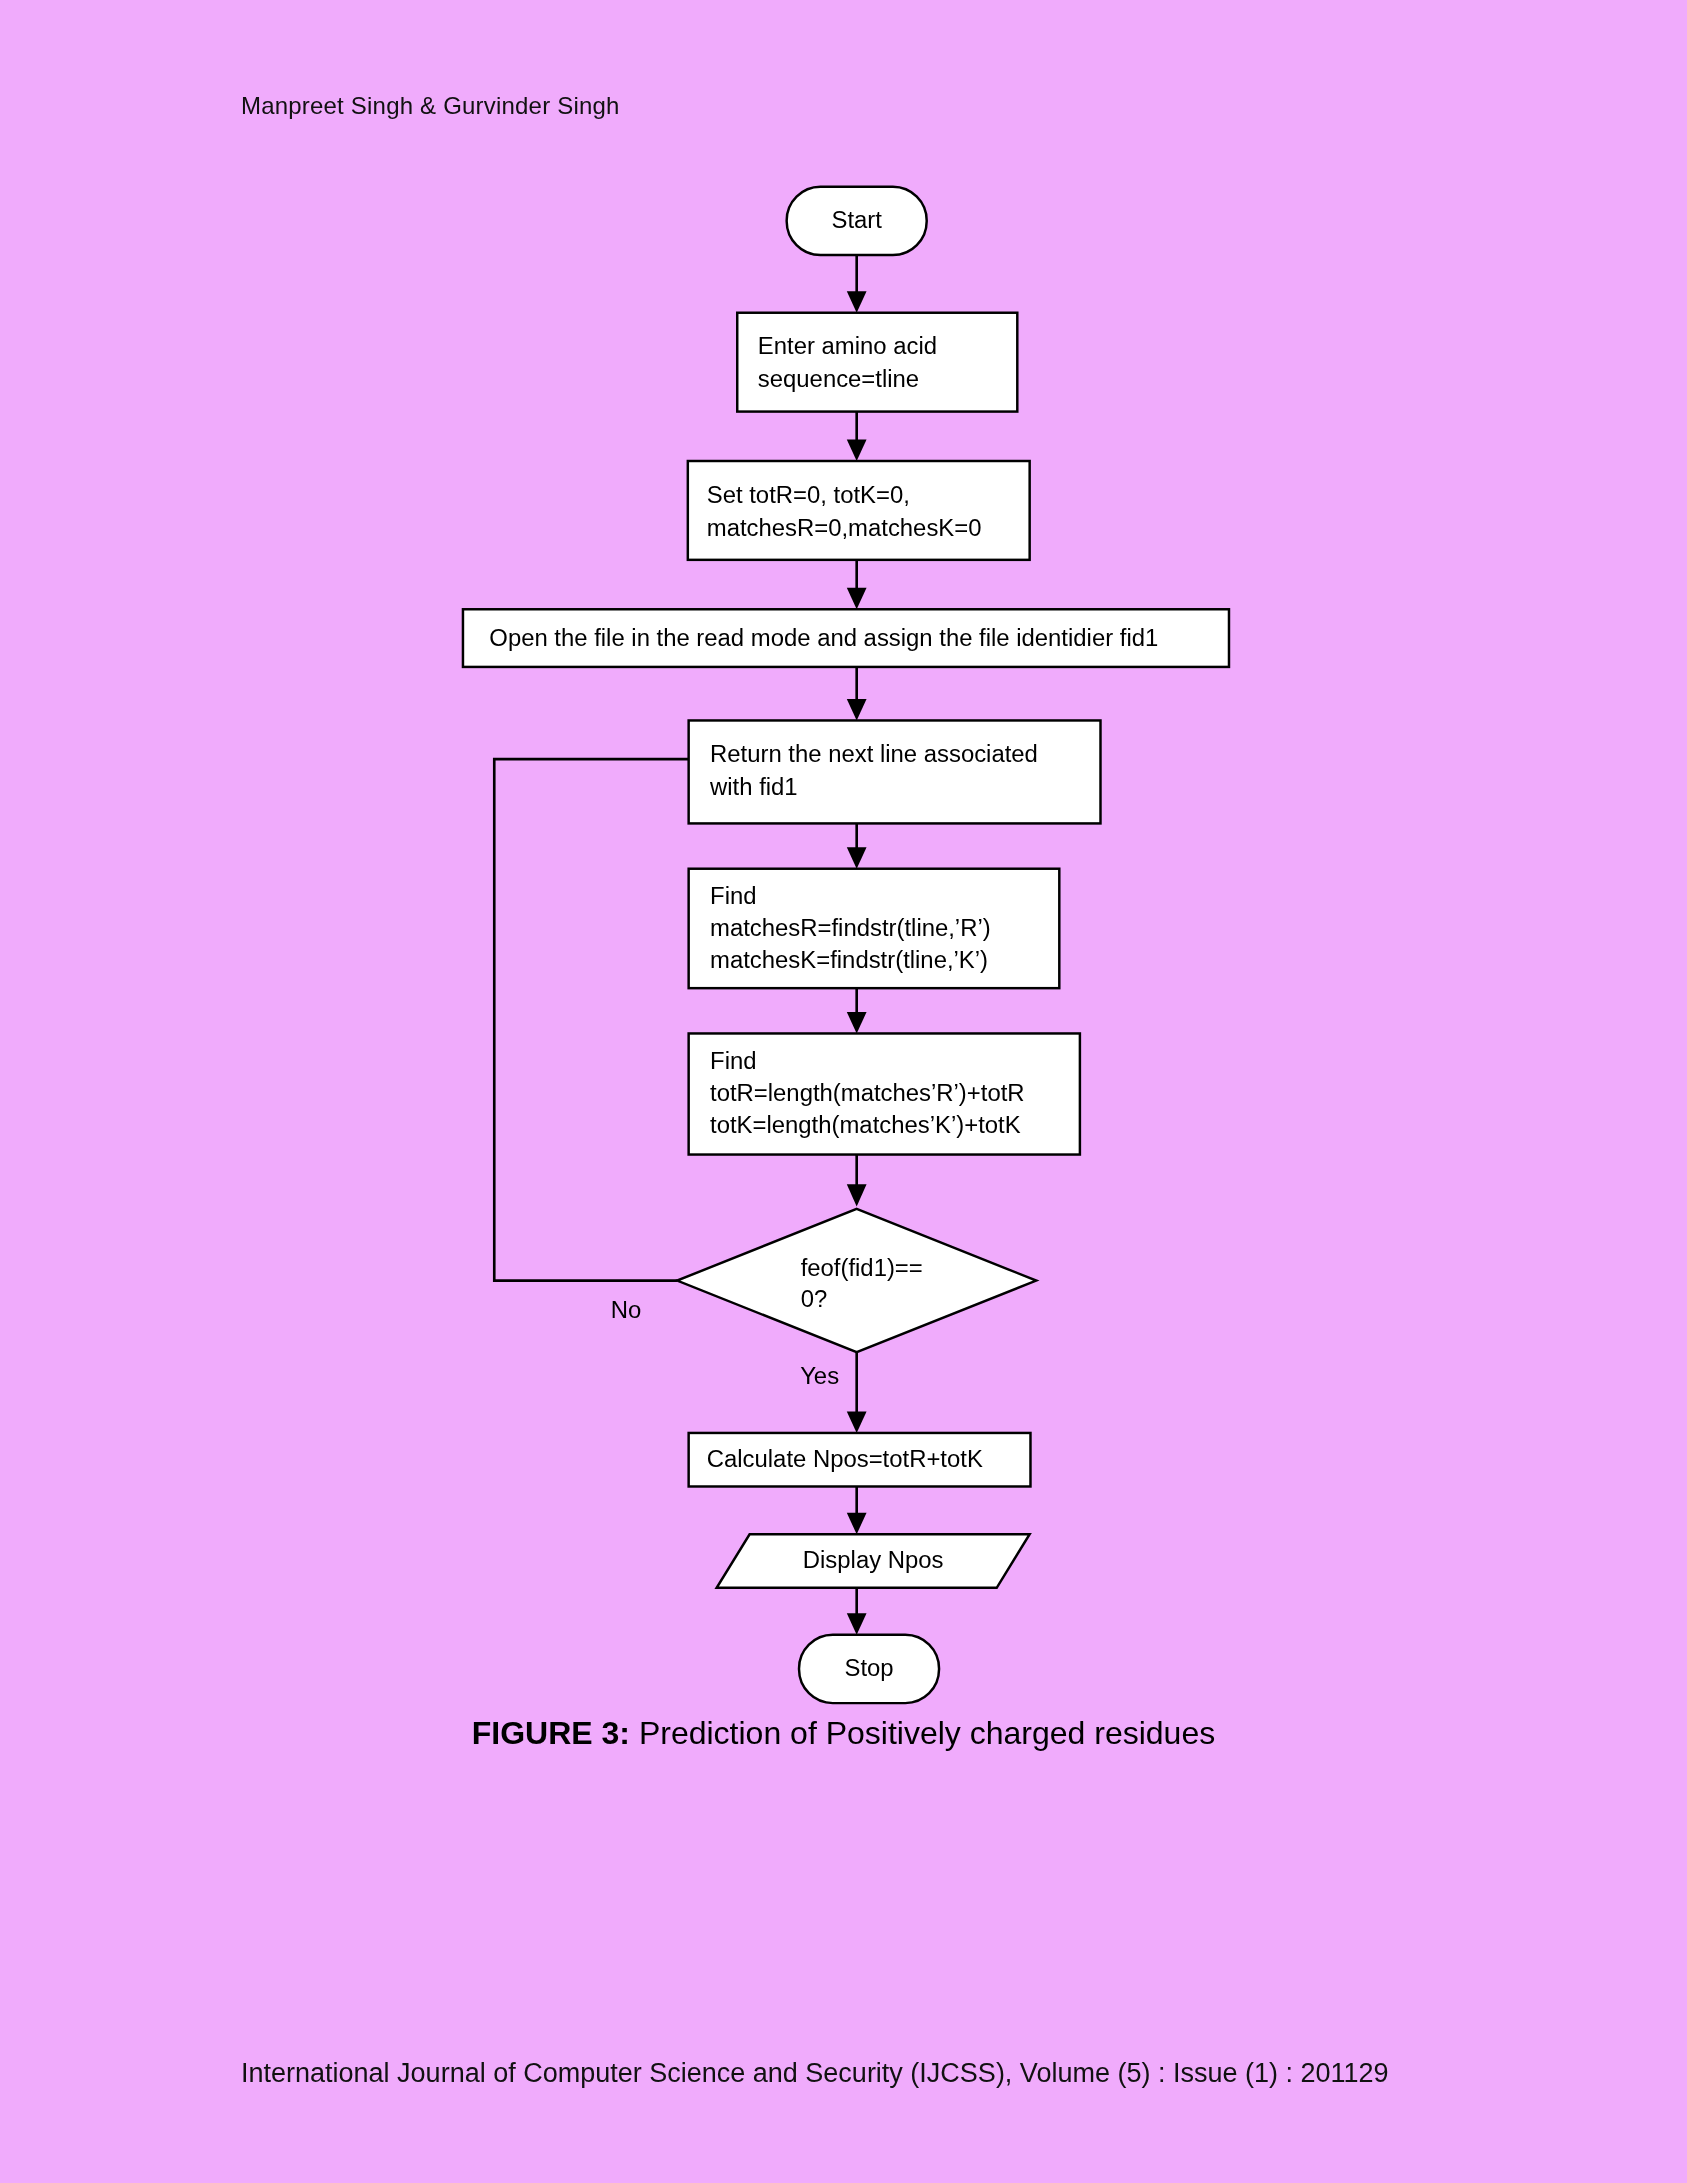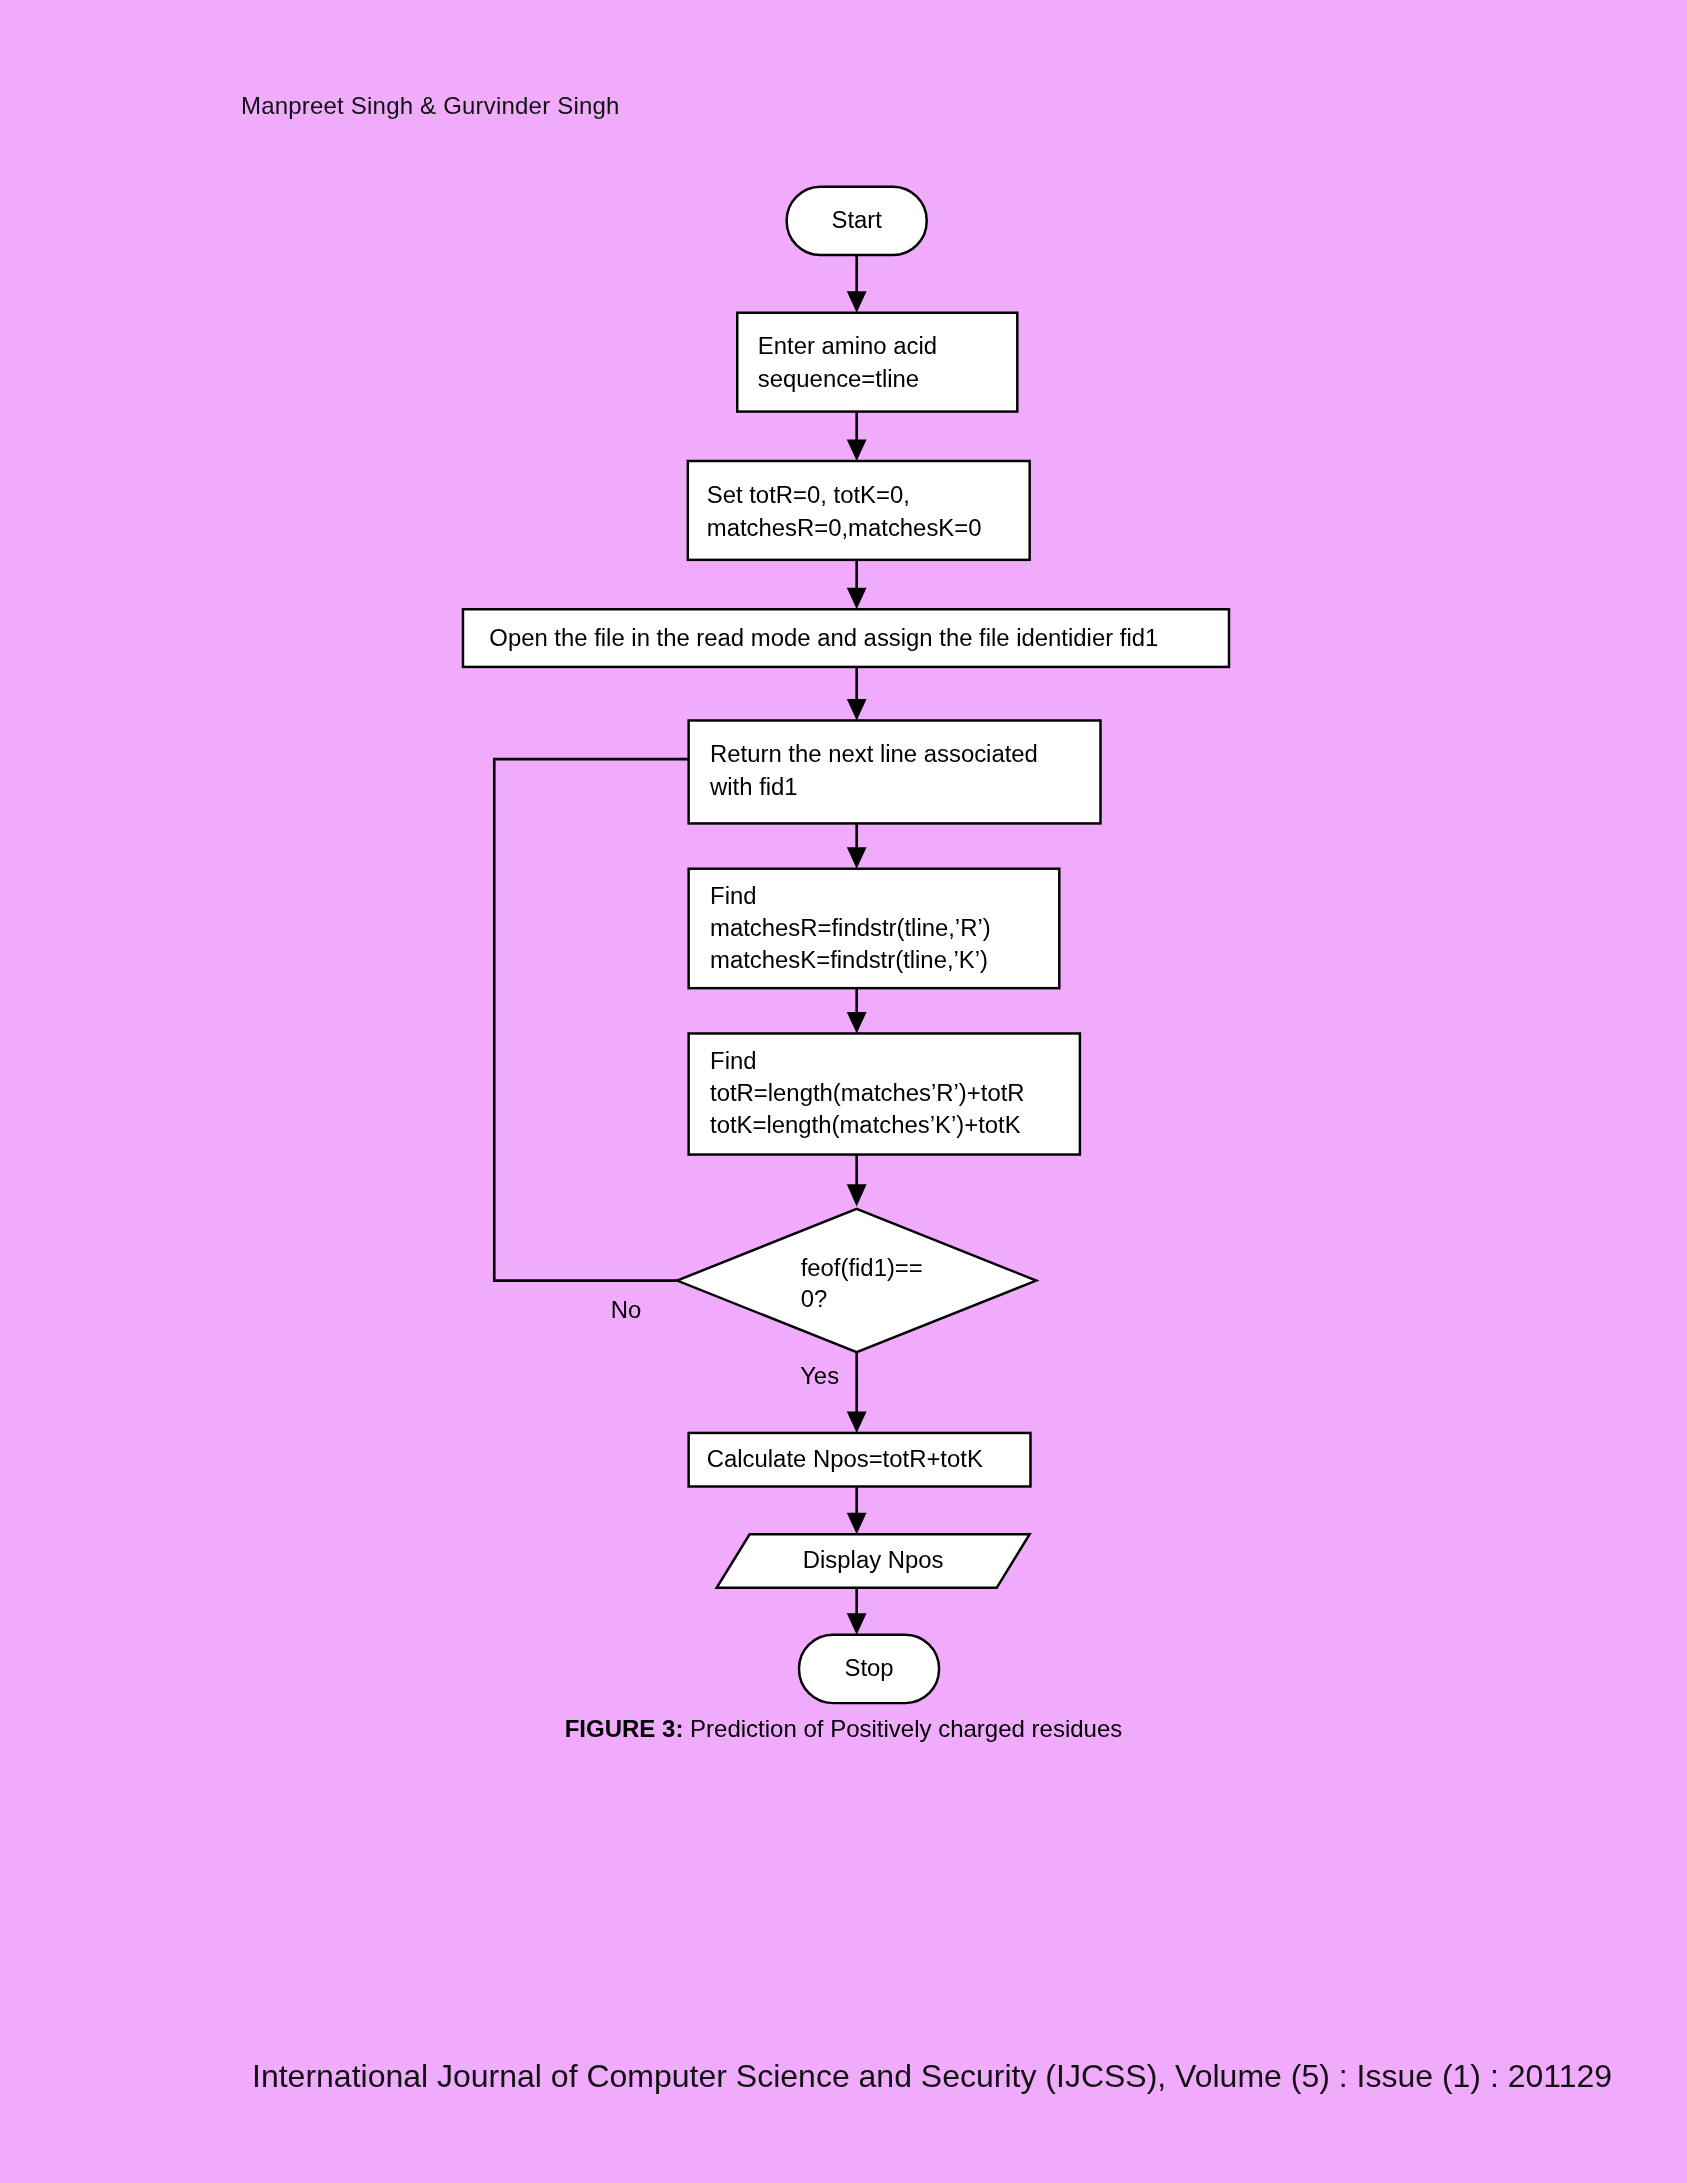--- a/index.html
+++ b/index.html
@@ -66,35 +66,34 @@
     font-family: "Liberation Sans", sans-serif;
     font-size: 29px;
     fill: #000000;
   }
   .caption {
     position: absolute;
     left: 0;
     top: 1715px;
     width: 1687px;
     text-align: center;
-    font-size: 24px;
+    font-size: 32px;
     color: #000000;
   }
   .caption b {
     font-weight: bold;
   }
   .footer {
     position: absolute;
-    left: 252px;
+    left: 241px;
     top: 2058px;
     width: 1211px;
-    font-size: 32px;
+    font-size: 27px;
     color: #111111;
     display: flex;
-    justify-content: space-between;
     align-items: baseline;
   }
   .footer-text { white-space: nowrap; }
   .footer-page { white-space: nowrap; }
 </style>
 </head>
 <body>
 
 <div class="page">
 

